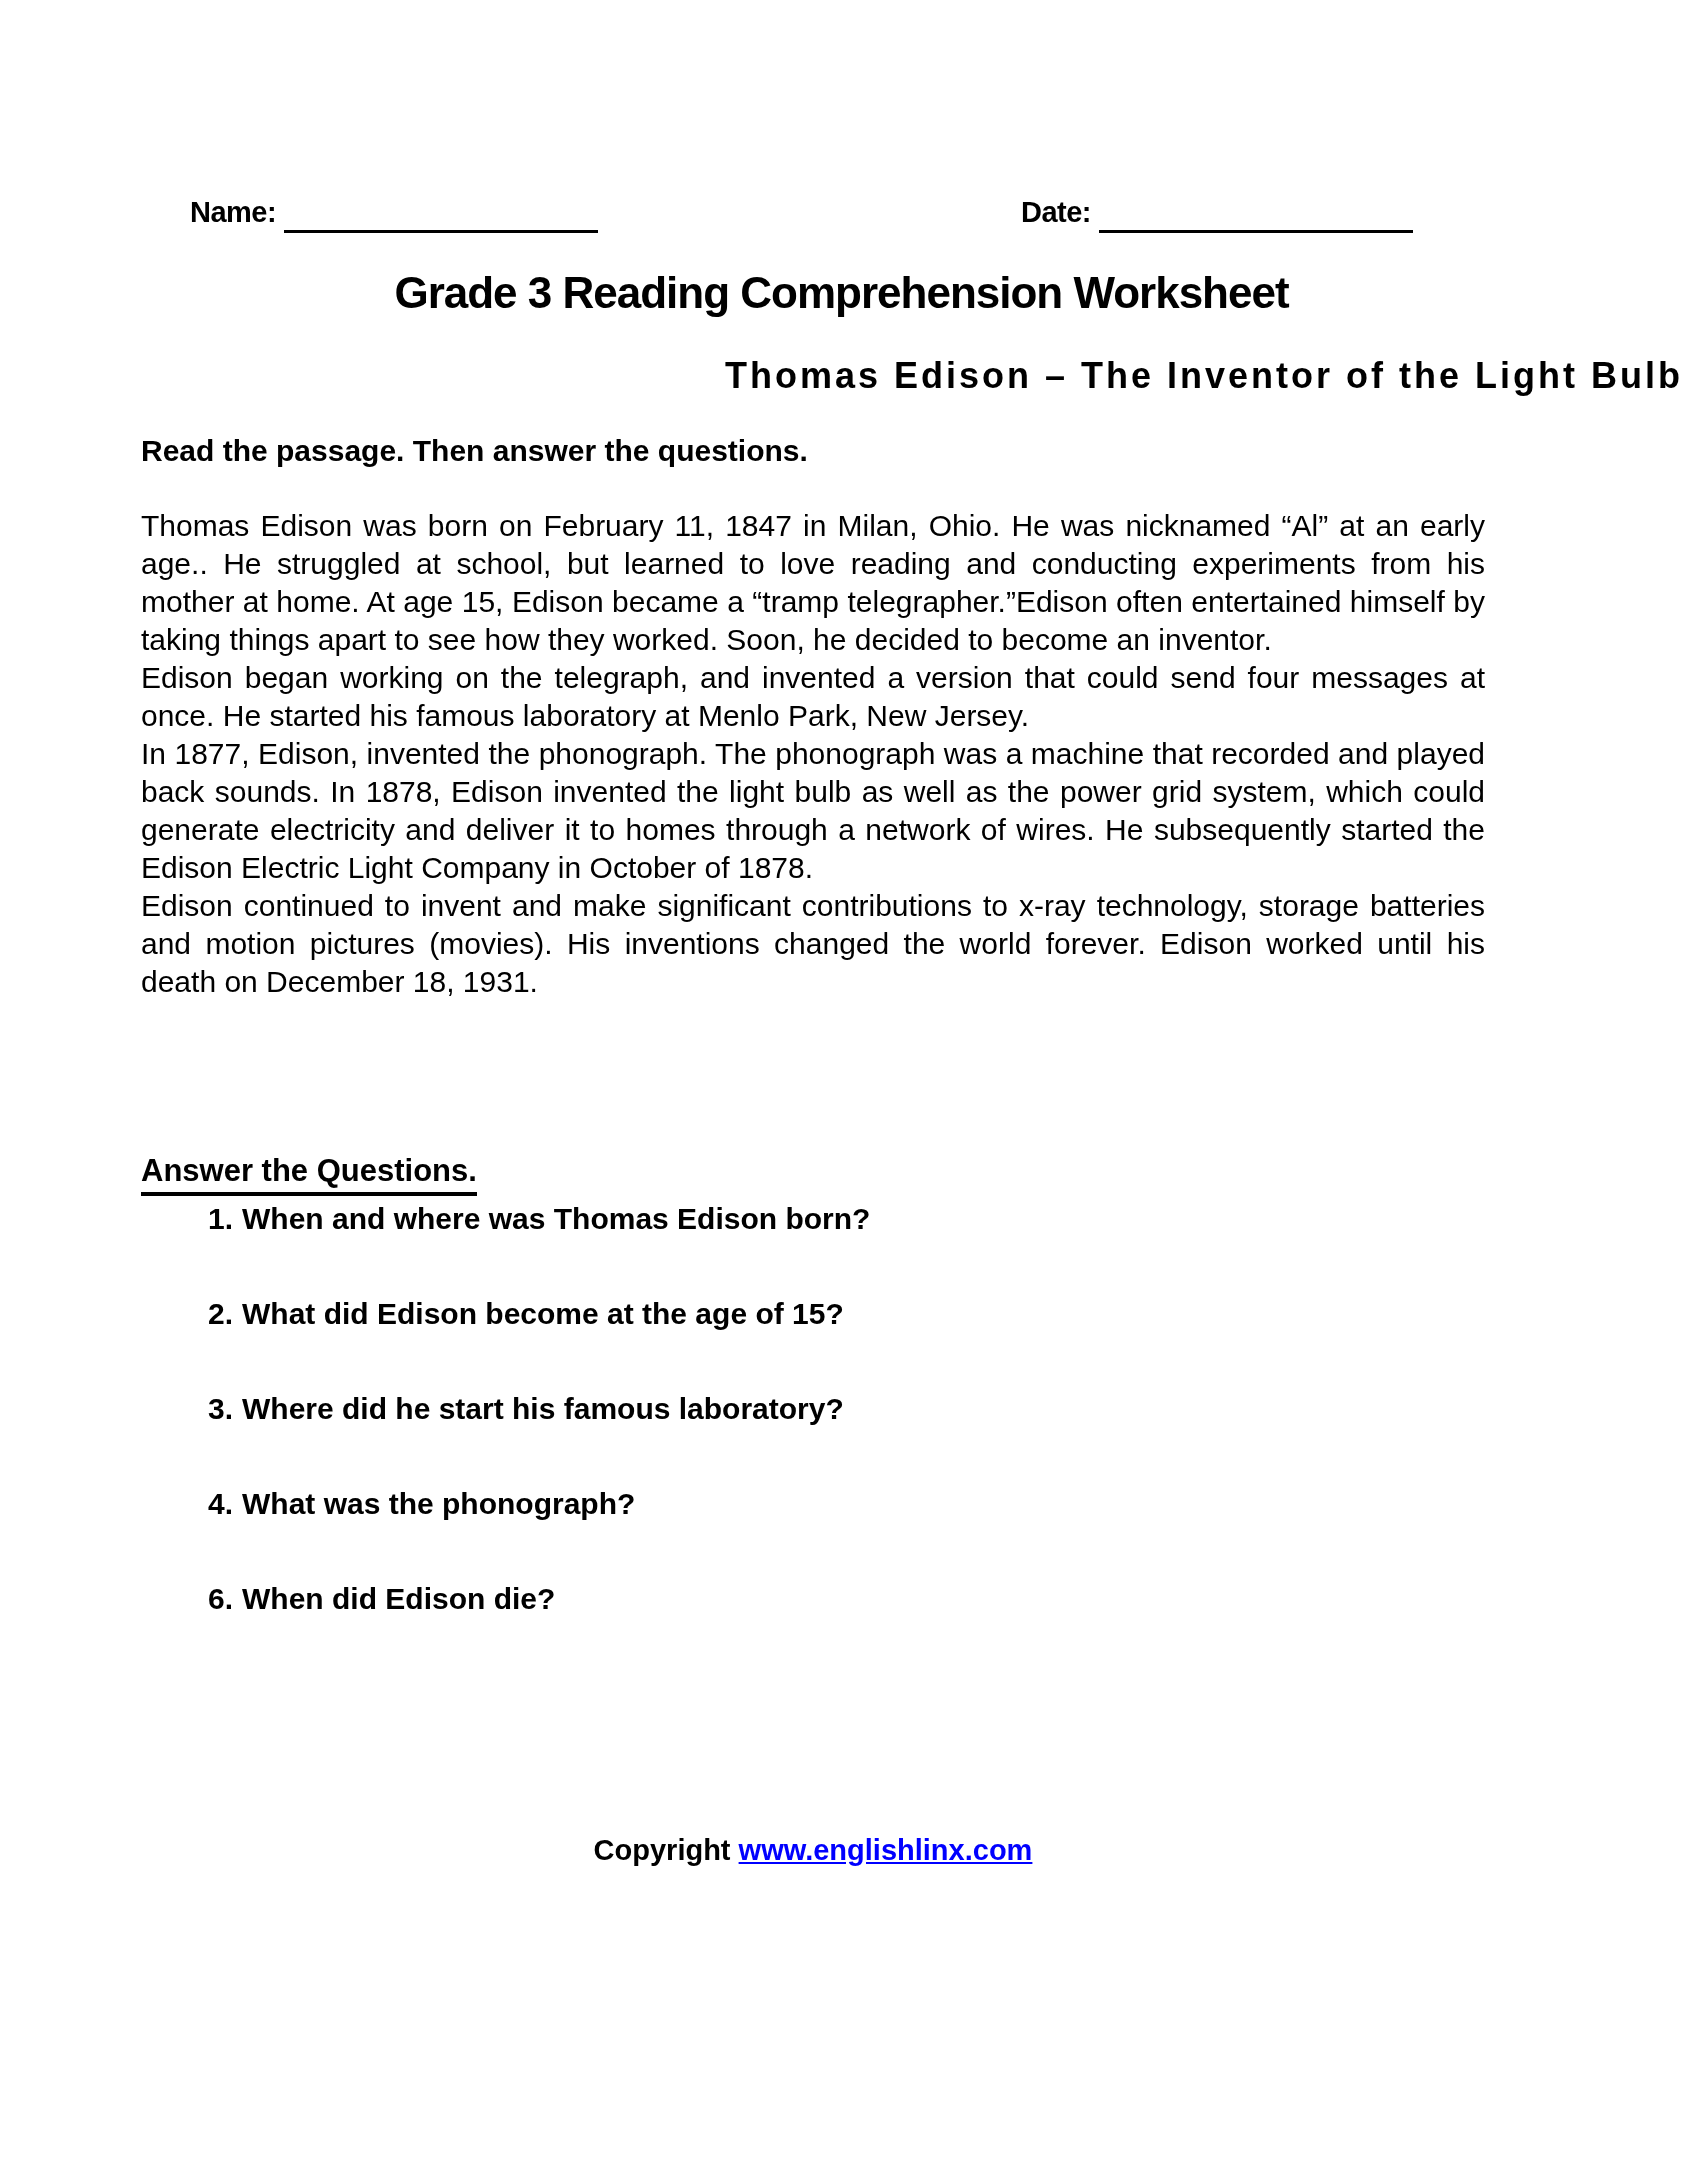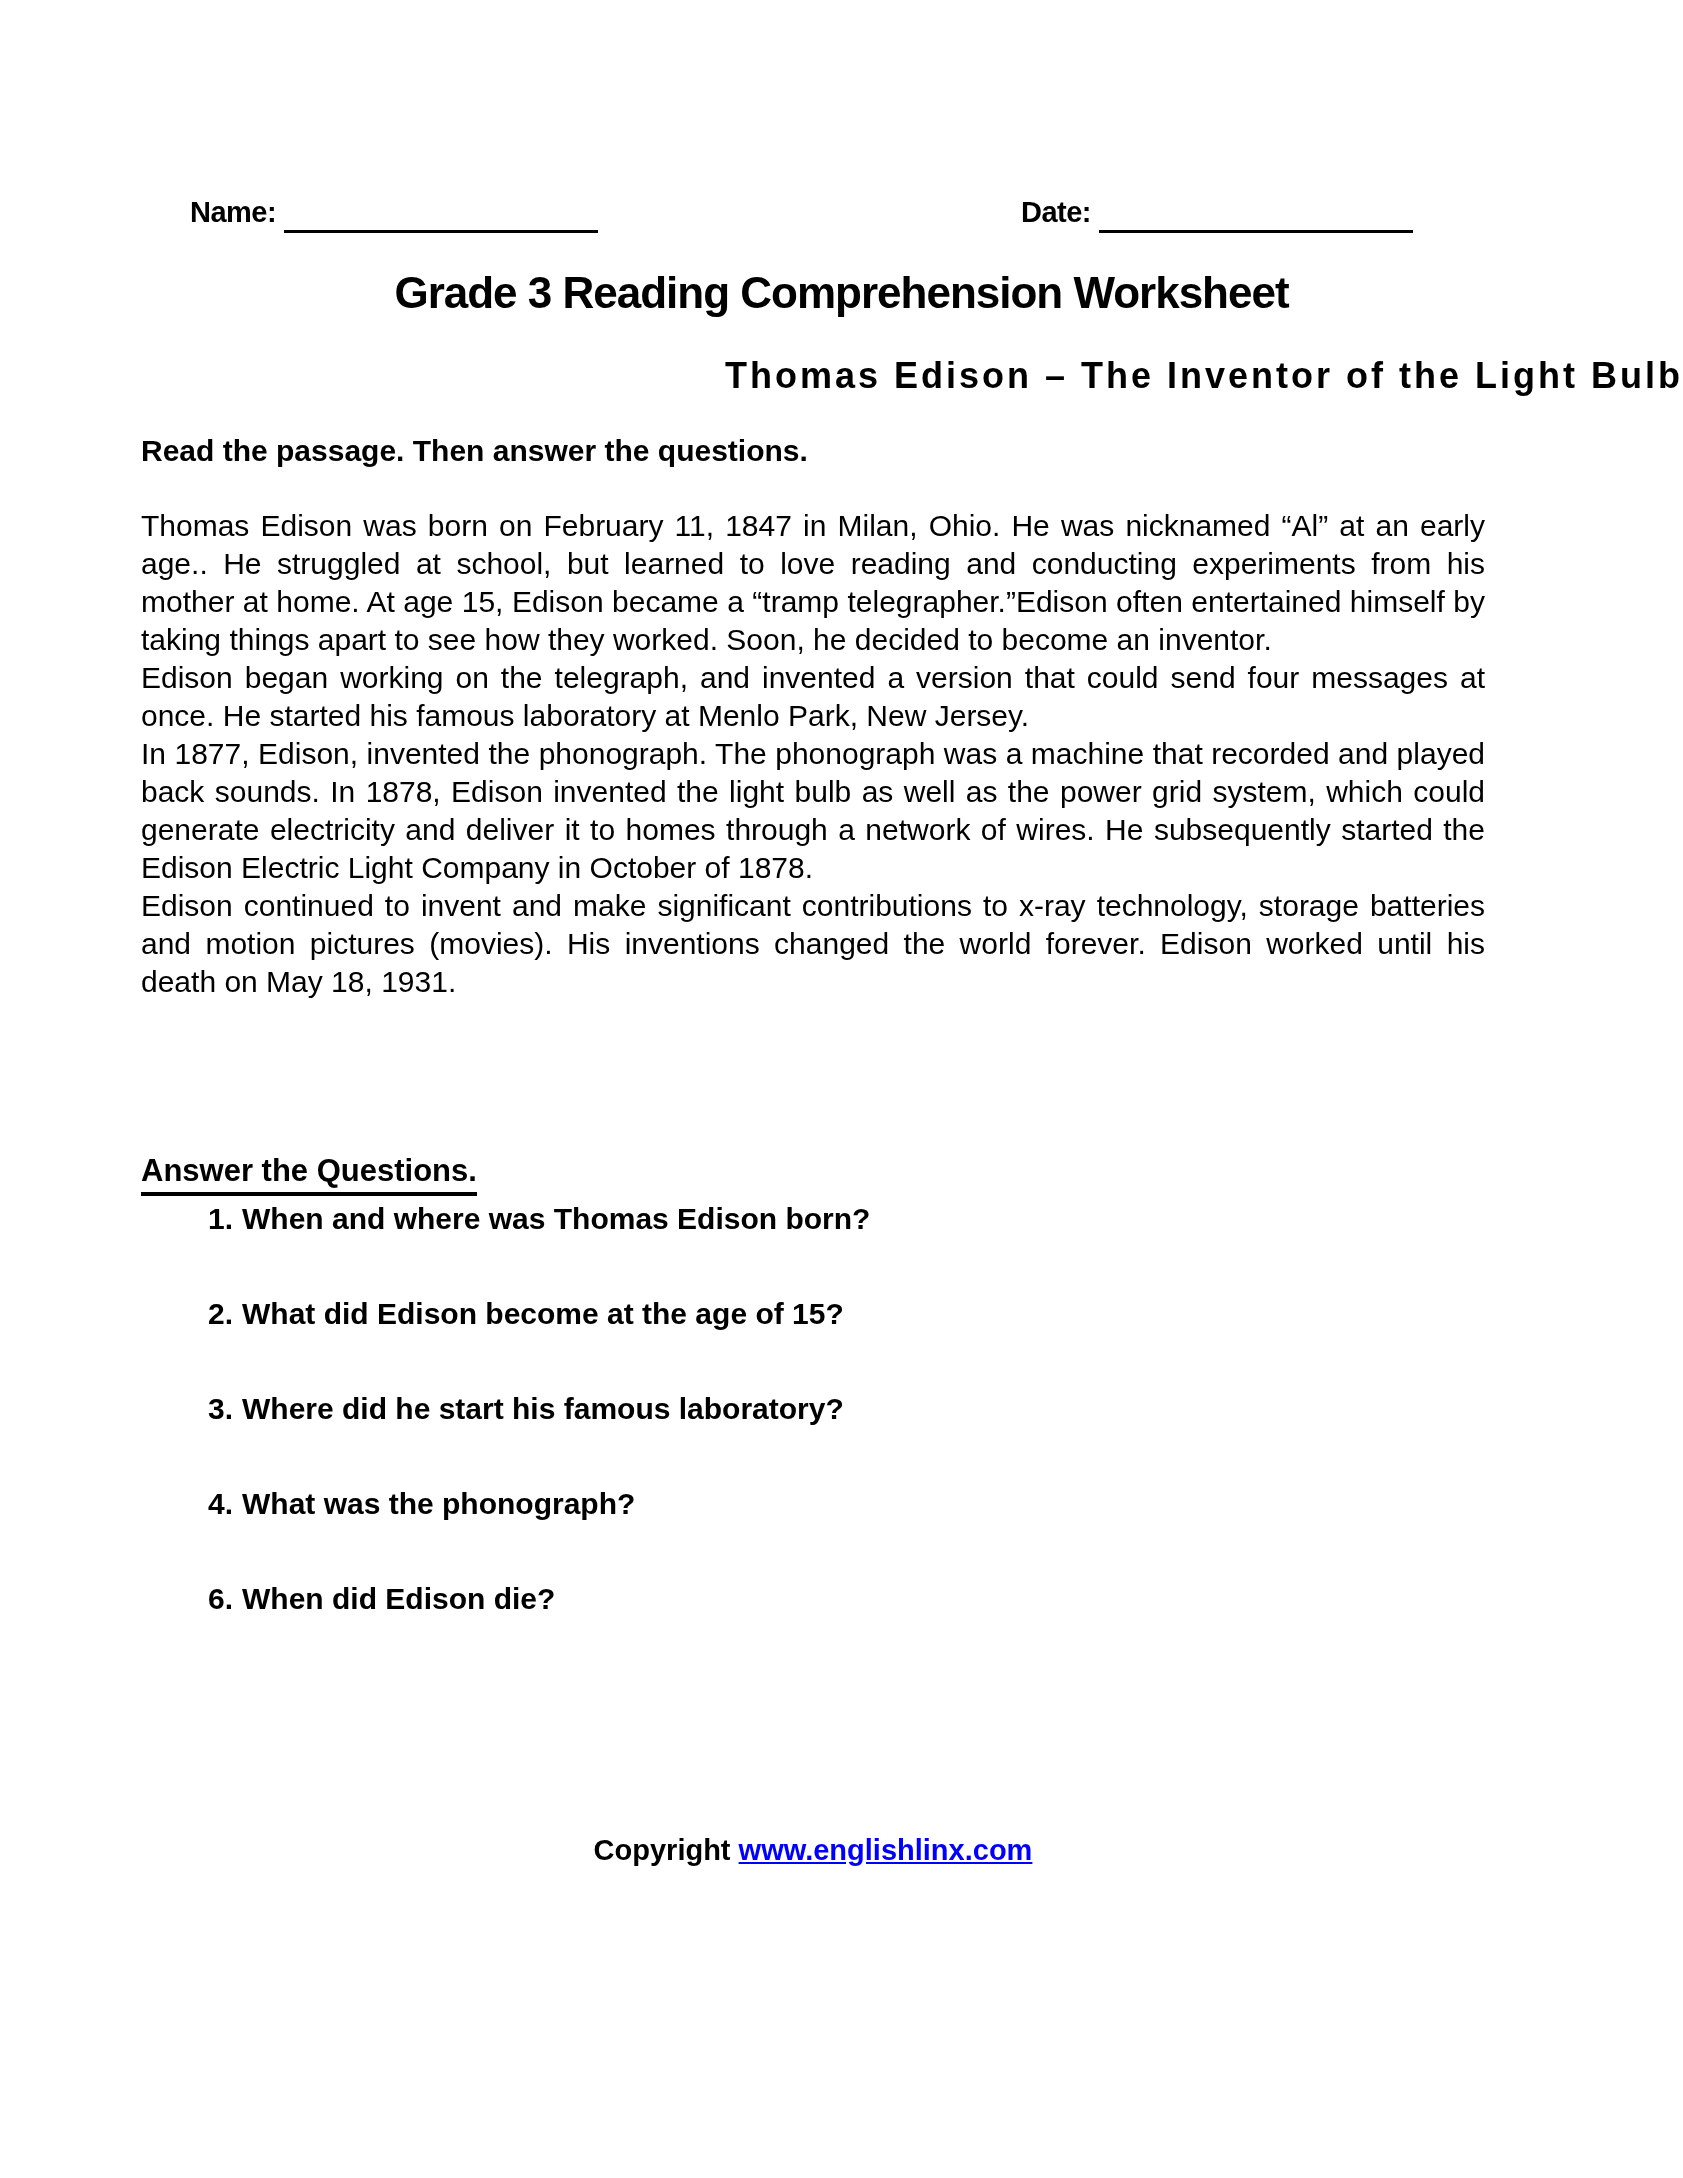--- a/index.html
+++ b/index.html
@@ -160,21 +160,21 @@
 
   <div class="instruction">Read the passage. Then answer the questions.</div>
 
   <div class="passage">
   <p class="passage-para">Thomas Edison was born on February 11, 1847 in Milan, Ohio. He was nicknamed “Al” at an early age.. He struggled at school, but learned to love reading and conducting experiments from his mother at home. At age 15, Edison became a “tramp telegrapher.”Edison often entertained himself by taking things apart to see how they worked. Soon, he decided to become an inventor.</p>
 
   <p class="passage-para">Edison began working on the telegraph, and invented a version that could send four messages at once. He started his famous laboratory at Menlo Park, New Jersey.</p>
 
   <p class="passage-para">In 1877, Edison, invented the phonograph. The phonograph was a machine that recorded and played back sounds. In 1878, Edison invented the light bulb as well as the power grid system, which could generate electricity and deliver it to homes through a network of wires. He subsequently started the Edison Electric Light Company in October of 1878.</p>
 
-  <p class="passage-para">Edison continued to invent and make significant contributions to x-ray technology, storage batteries and motion pictures (movies). His inventions changed the world forever. Edison worked until his death on May 18, 1931.</p>
+  <p class="passage-para">Edison continued to invent and make significant contributions to x-ray technology, storage batteries and motion pictures (movies). His inventions changed the world forever. Edison worked until his death on December 18, 1931.</p>
 </div>
 
   <div class="answers-heading">Answer the Questions.</div>
 
   <div class="questions">
   <div class="question">
     <span class="q-num">1.</span><span class="q-text">When and where was Thomas Edison born?</span>
   </div>
 
   <div class="question">

